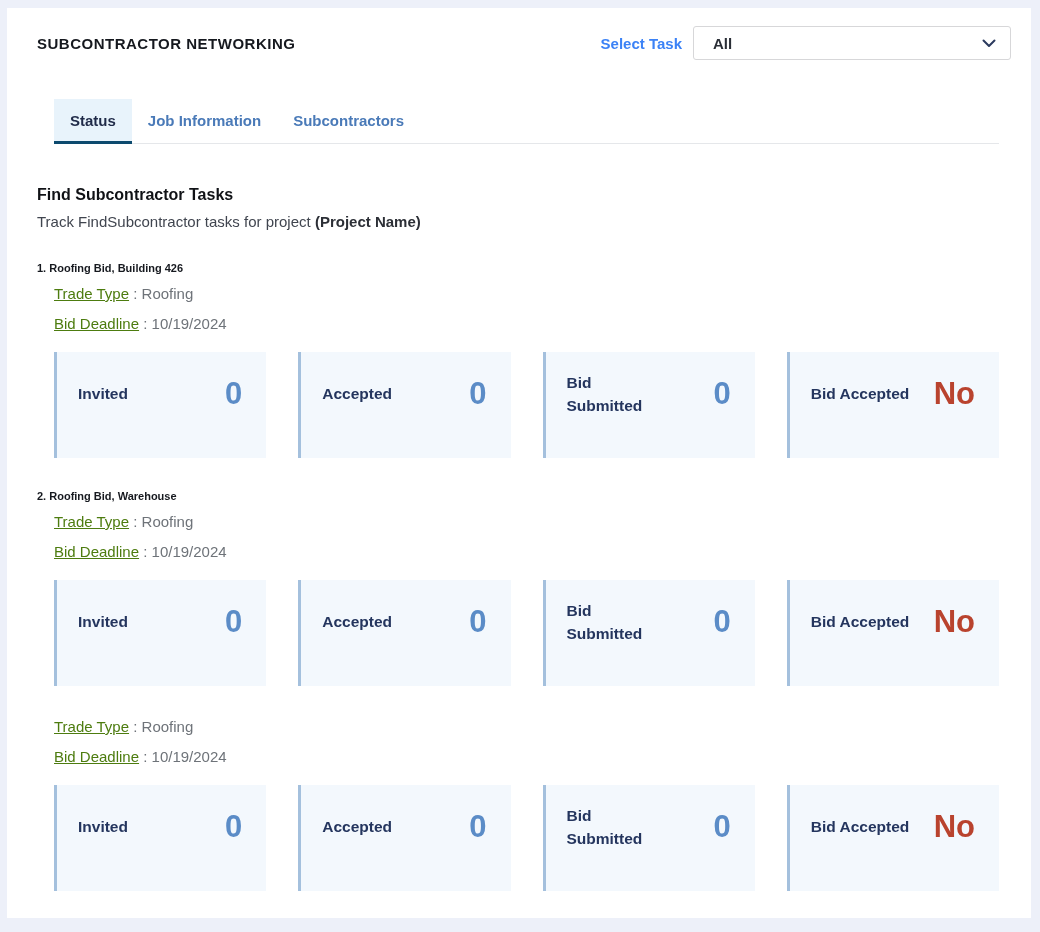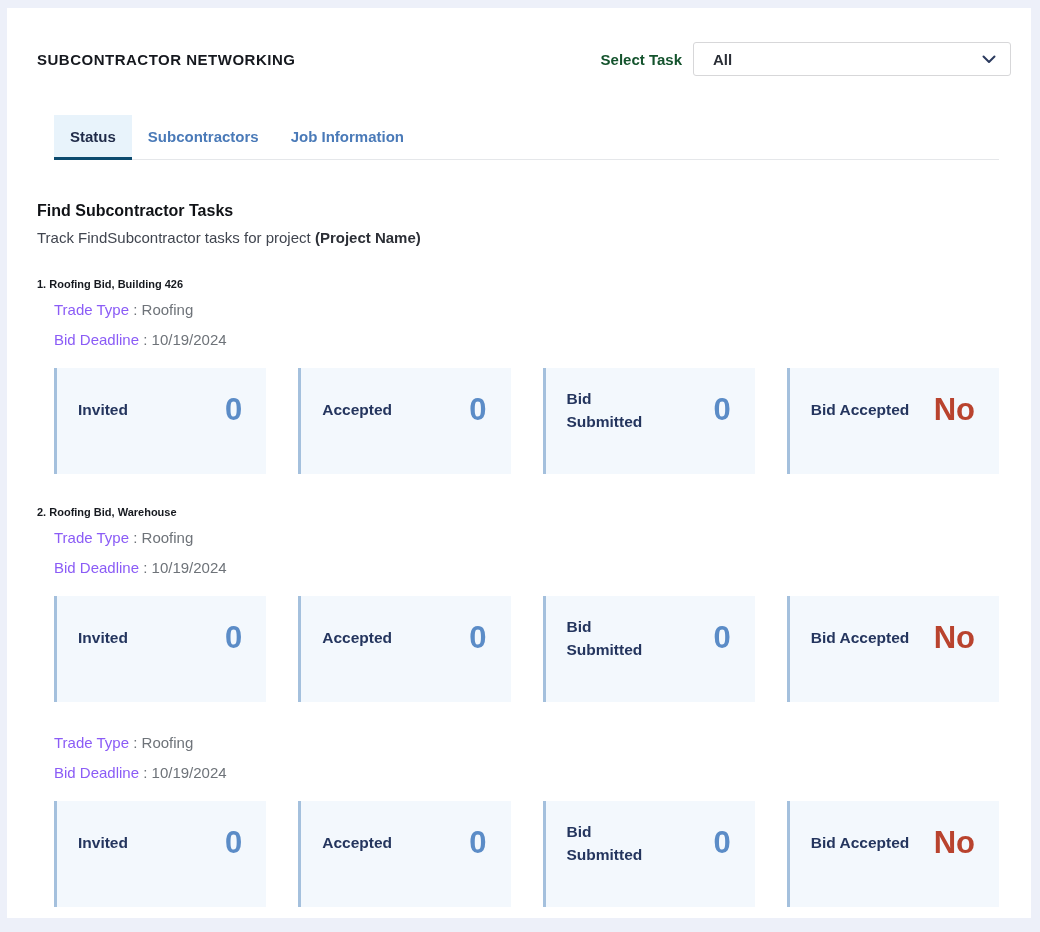--- a/index.html
+++ b/index.html
@@ -14,30 +14,29 @@
     position: absolute;
     left: 7px; top: 8px; right: 9px; bottom: 14px;
     background: #ffffff;
   }
   
   .header-row {
     display: flex;
     justify-content: space-between;
     align-items: center;
     padding: 18px 20px 0 30px;
-    margin-top: 16px;
   }
   .page-title {
     font-size: 15px;
     font-weight: 700;
     letter-spacing: 0.5px;
     color: #15181e;
   }
   .select-group { display: flex; align-items: center; gap: 11px; }
-  .select-label { font-size: 15px; font-weight: 600; color: #14532d; }
+  .select-label { font-size: 15px; font-weight: 600; color: #3b82f6; }
   .select-box {
     width: 318px; height: 34px;
     border: 1px solid #d7d7d9;
     border-radius: 3px;
     background: #fff;
     display: flex; align-items: center; justify-content: space-between;
     padding: 0 14px 0 19px;
     cursor: pointer;
   }
   .select-value { font-size: 15px; font-weight: 600; color: #2a2e36; }
@@ -79,21 +78,21 @@
   
   .task { margin-top: 32px; }
   .task-heading {
     font-size: 11px;
     font-weight: 700;
     color: #16191f;
   }
   .task-details { margin-left: 17px; }
   .detail-line { margin-top: 11px; font-size: 15px; }
   .detail-line + .detail-line { margin-top: 13px; }
-  .detail-label { color: #8b5cf6; }
+  .detail-label { color: #4d7c0f; text-decoration: underline; }
   .detail-sep, .detail-value { color: #6e7379; }
   
   .stats-row {
     margin: 20px 0 0 17px;
     display: grid;
     grid-template-columns: repeat(4, 1fr);
     gap: 32px;
   }
   .stat-card {
     height: 106px;
@@ -134,22 +133,22 @@
         <span class="select-value">All</span>
         <svg class="chevron" viewBox="0 0 14 9">
           <polyline points="1.5,1.5 7,7 12.5,1.5" fill="none" stroke="#2b3a5e" stroke-width="2" stroke-linecap="round" stroke-linejoin="round"></polyline>
         </svg>
       </div>
     </div>
   </div>
 
   <div class="tabs">
     <div class="tab active">Status</div>
+    <div class="tab">Job Information</div>
     <div class="tab">Subcontractors</div>
-    <div class="tab">Job Information</div>
   </div>
 
   <div class="section">
     <div class="section-title">Find Subcontractor Tasks</div>
     <div class="section-subtitle"><span>Track FindSubcontractor tasks for project </span><b>(Project Name)</b></div>
 
     <div class="task">
       <div class="task-heading"><span>1.</span> <span>Roofing Bid, Building 426</span></div>
       <div class="task-details">
         <div class="detail-line"><span class="detail-label">Trade Type</span> <span class="detail-sep">: </span><span class="detail-value">Roofing</span></div>

